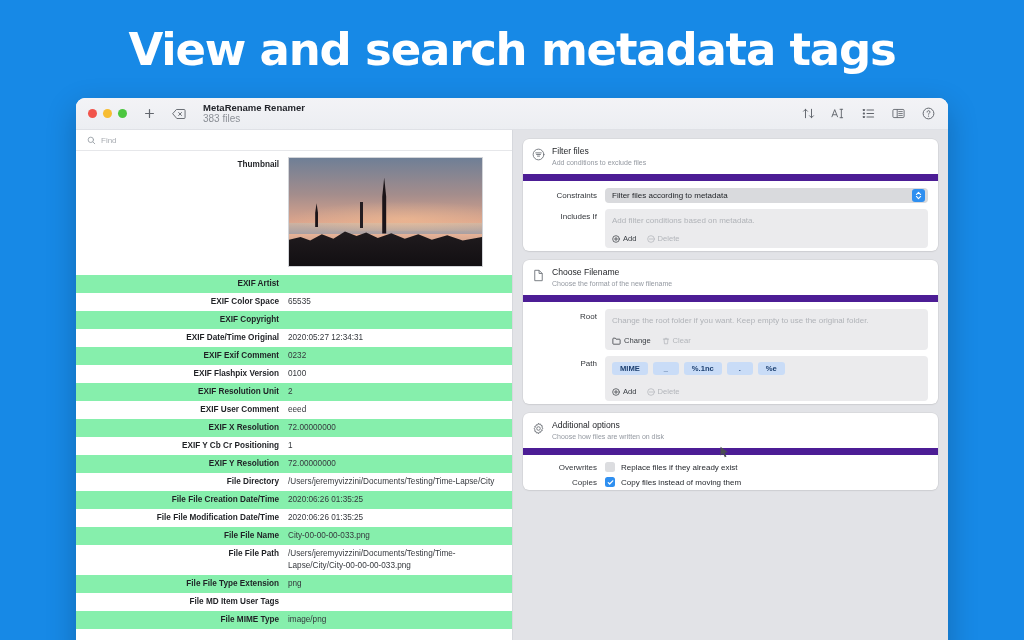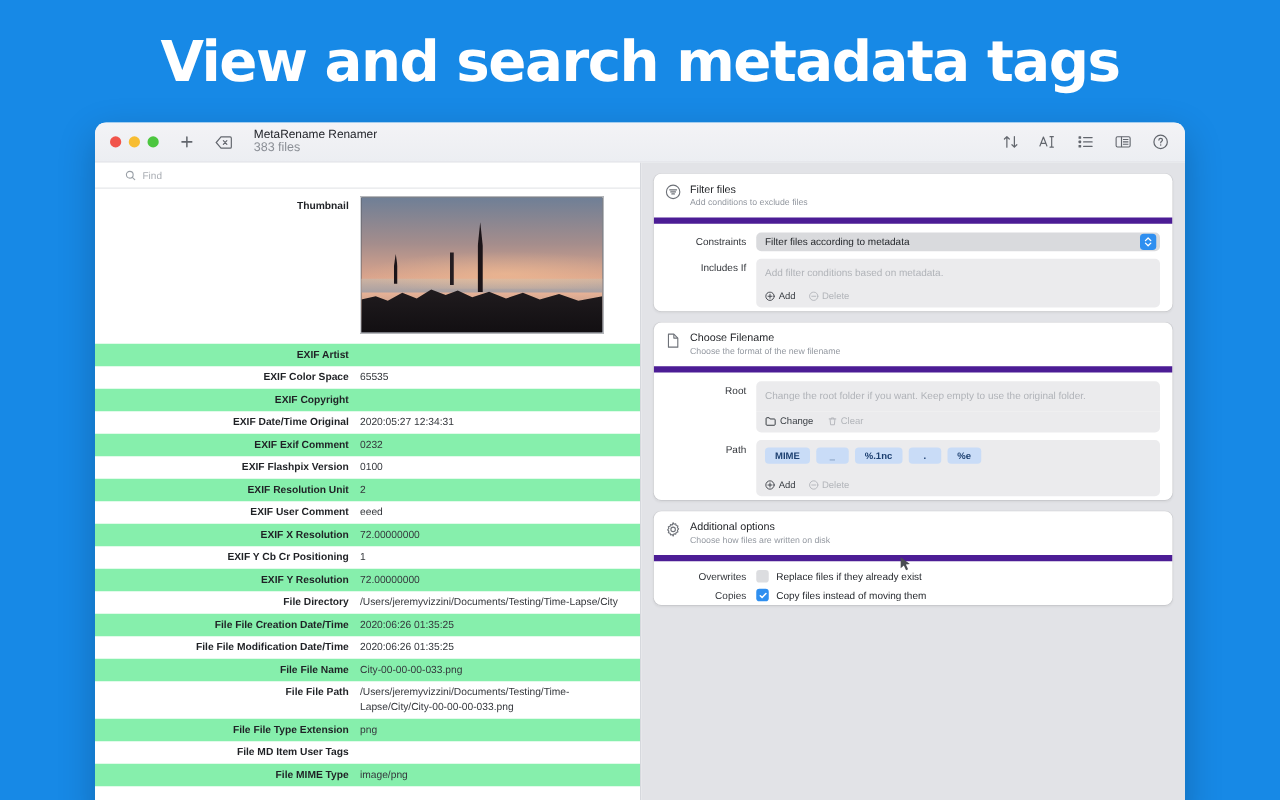--- a/index.html
+++ b/index.html
@@ -56,21 +56,21 @@
 
   .tb-icon {
     margin-left: 14px;
     color: #62666d;
     display: flex; align-items: center; justify-content: center;
     width: 16px; height: 16px;
   }
   .tb-icon svg { display: block; }
 
   .title-block { margin-left: 16px; line-height: 1.05; }
-  .title-main { font-size: 9.5px; font-weight: 400; color: #22242a; }
+  .title-main { font-size: 9.5px; font-weight: 700; color: #22242a; }
   .title-sub { font-size: 10px; color: #8b8f96; margin-top: 1px; }
 
   .tb-right {
     margin-left: auto;
     display: flex; align-items: center; gap: 14px;
     color: #53585f;
   }
   .tb-right .tb-icon { margin-left: 0; }
 
   
@@ -83,21 +83,21 @@
     background: #ffffff;
     display: flex; flex-direction: column;
     border-right: 1px solid #d6d8dd;
     min-height: 0;
   }
   .search-bar {
     height: 21px;
     flex: 0 0 21px;
     border-bottom: 1px solid #e6e7ea;
     display: flex; align-items: center;
-    padding: 0 24px;
+    padding: 0 11px;
     background: #fff;
   }
   .search-bar svg { color: #9aa0a7; margin-right: 5px; }
   .search-input {
     border: none; outline: none;
     font-family: "Liberation Sans", sans-serif;
     font-size: 8px; color: #4a4f56;
     background: transparent; width: 200px;
   }
   .search-input::placeholder { color: #a9adb3; }
@@ -188,21 +188,21 @@
 
   .card {
     background: #ffffff;
     border-radius: 6px;
     box-shadow: 0 0 0 .5px rgba(0,0,0,.08), 0 1px 2px rgba(0,0,0,.06);
     overflow: hidden;
   }
   .card-head {
     display: flex; align-items: flex-start; gap: 7px;
     padding: 7px 10px 6px 9px;
-    border-bottom: 5px solid #4c1d95;
+    border-bottom: 7px solid #4c1d95;
   }
   .card-head .ch-icon { color: #6d7178; margin-top: 1px; }
   .card-title { font-size: 8.6px; font-weight: 400; color: #1e2024; line-height: 11px; }
   .card-sub { font-size: 7px; color: #9398a0; line-height: 10px; margin-top: 1px; }
 
   .card-body { padding: 7px 10px 3px 10px; }
 
   .field-row { display: flex; align-items: flex-start; margin-bottom: 6px; }
   .field-row:last-child { margin-bottom: 0; }
   .field-label {

